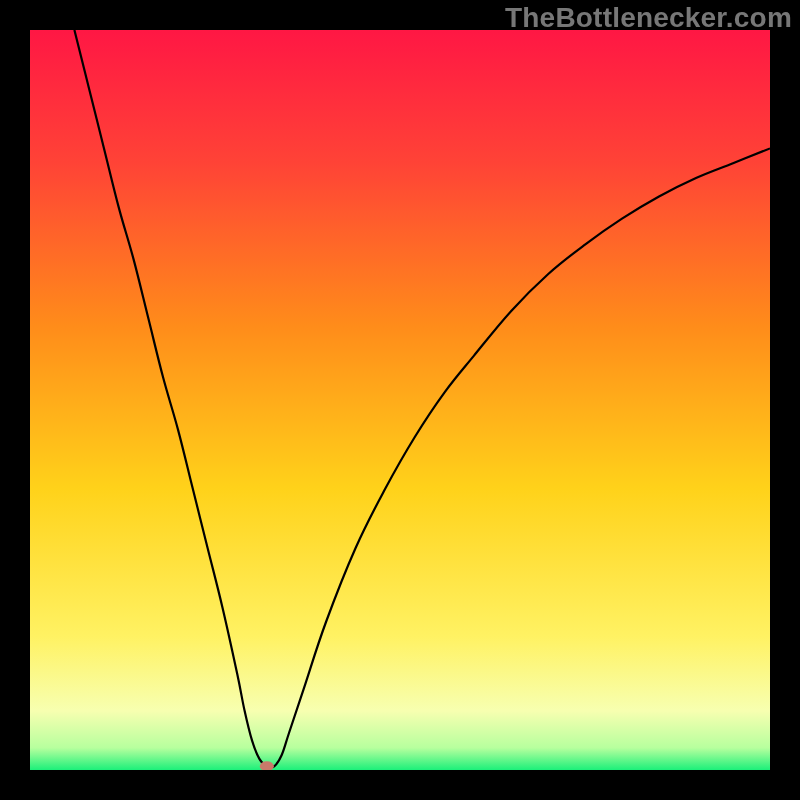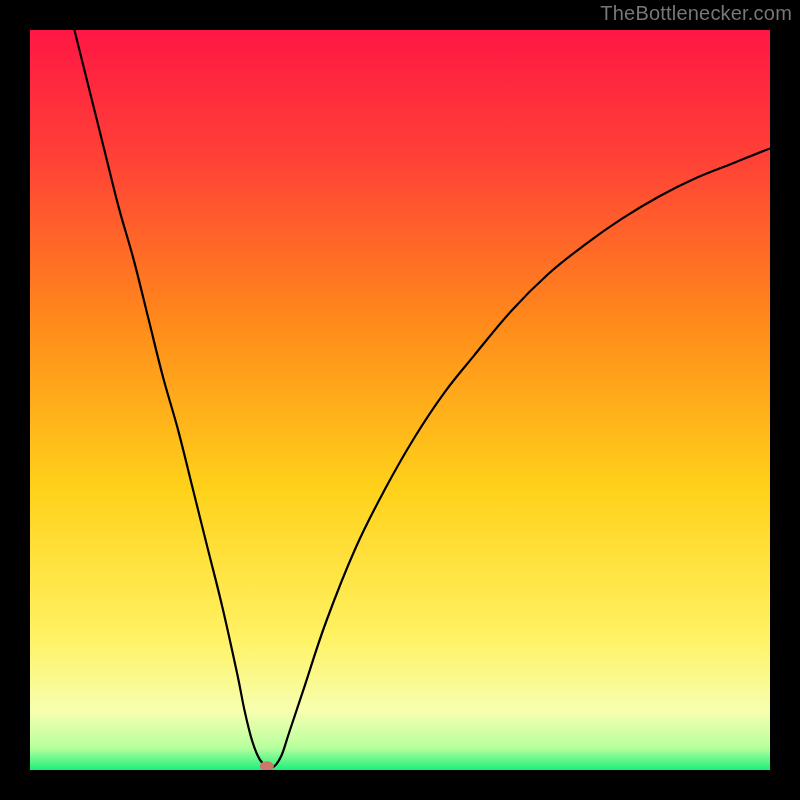--- a/index.html
+++ b/index.html
@@ -15,22 +15,22 @@
     position: relative;
     width: 800px;
     height: 800px;
     background: #000;
   }
   .watermark {
     position: absolute;
     top: 2px;
     right: 8px;
     color: #777;
-    font-size: 20px;
-    font-weight: 400;
+    font-size: 28px;
+    font-weight: 700;
     letter-spacing: 0.2px;
     z-index: 10;
   }
   .plot {
     position: absolute;
     left: 30px;
     top: 30px;
     width: 740px;
     height: 740px;
     display: block;

